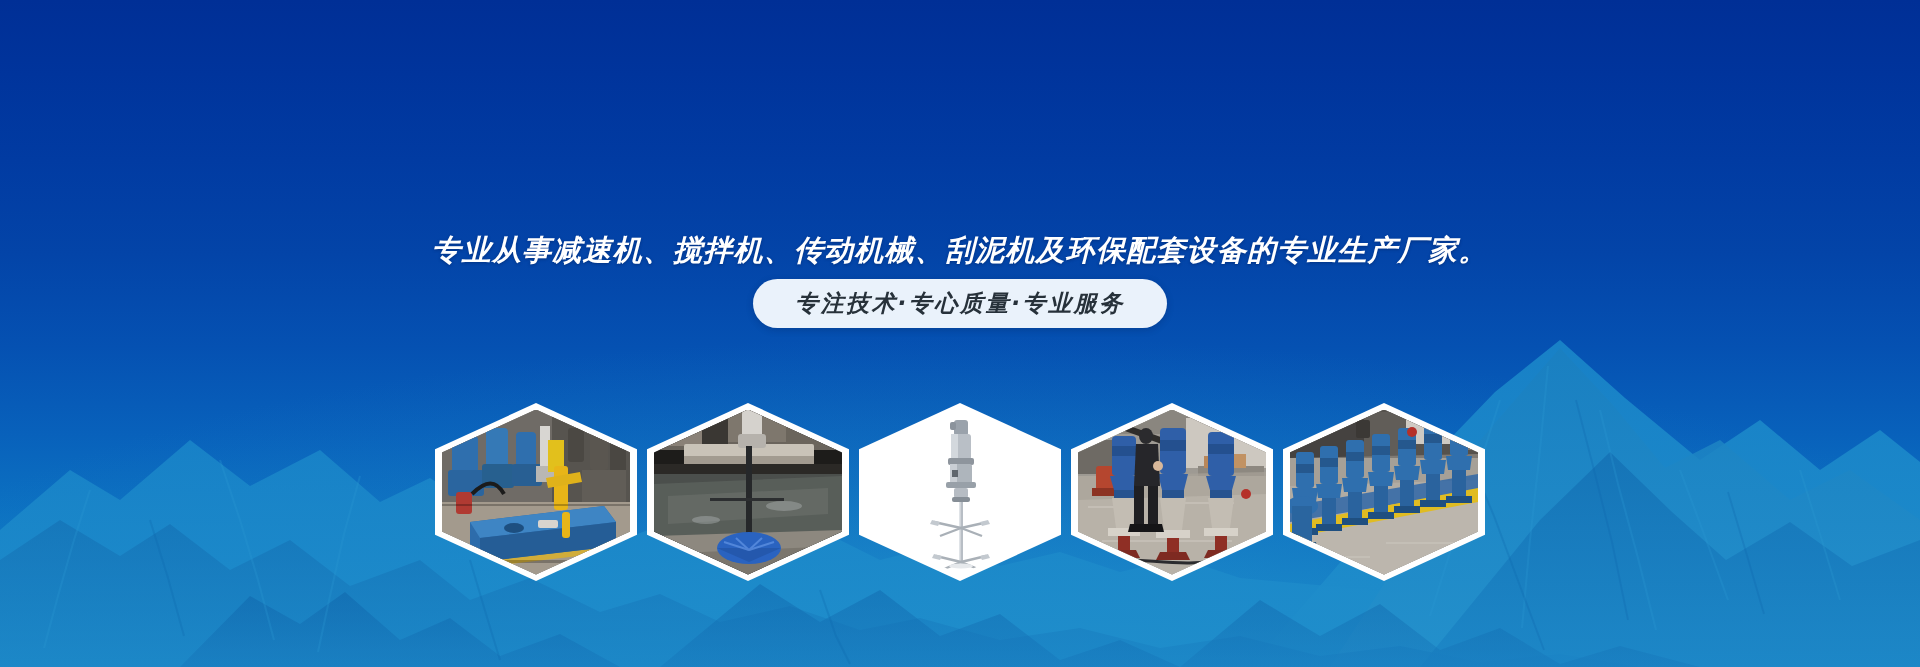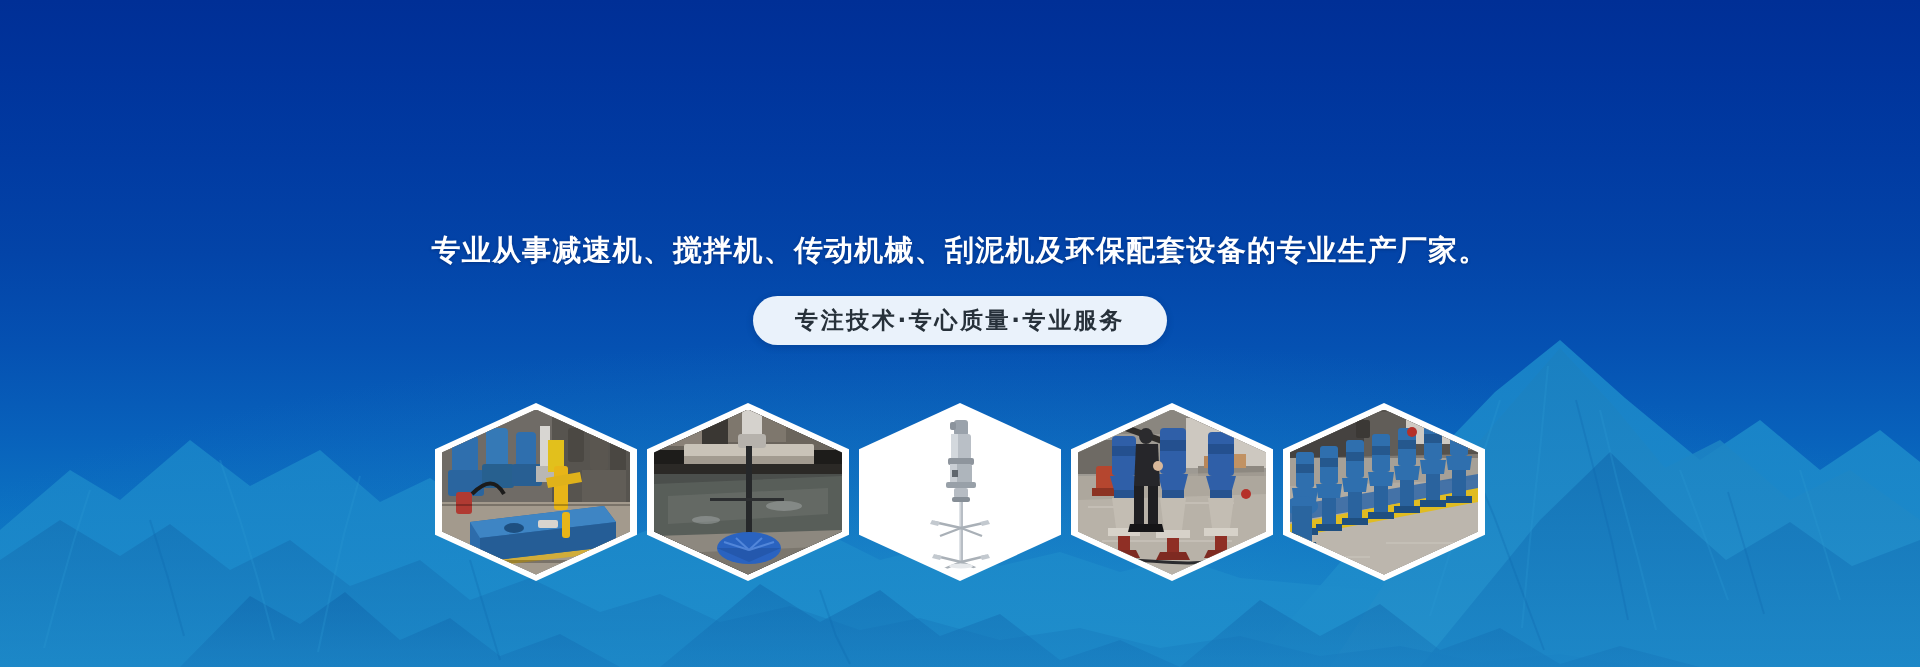--- a/index.html
+++ b/index.html
@@ -9,20 +9,21 @@
     overflow:hidden;
     font-family:"DejaVu Sans","Liberation Sans",sans-serif;
   }
 
   
   .banner {
     position:relative;
     width:1920px; height:667px;
     overflow:hidden;
     background:#0b3fa5;
+    font-style:italic;
   }
 
   
   .sky {
     position:absolute; inset:0;
     background:linear-gradient(180deg,
         #002f96 0%,
         #00349c 11%,
         #013ba2 24%,
         #0344a8 38%,
@@ -55,21 +56,21 @@
     font-size:29px;
     font-weight:bold;
     color:#ffffff;
     letter-spacing:1.2px;
     line-height:1.25;
     white-space:nowrap;
     text-shadow:0 1px 3px rgba(0,26,82,.45);
   }
 
   .slogan-pill {
-    margin-top:28px;
+    margin-top:11px;
     height:49px;
     padding:0 42px;
     display:flex; align-items:center; justify-content:center;
     background:#eaf2fb;
     border-radius:25px;
     box-shadow:0 2px 7px rgba(0,22,70,.22);
   }
   .slogan-pill span {
     font-size:23px;
     font-weight:bold;

